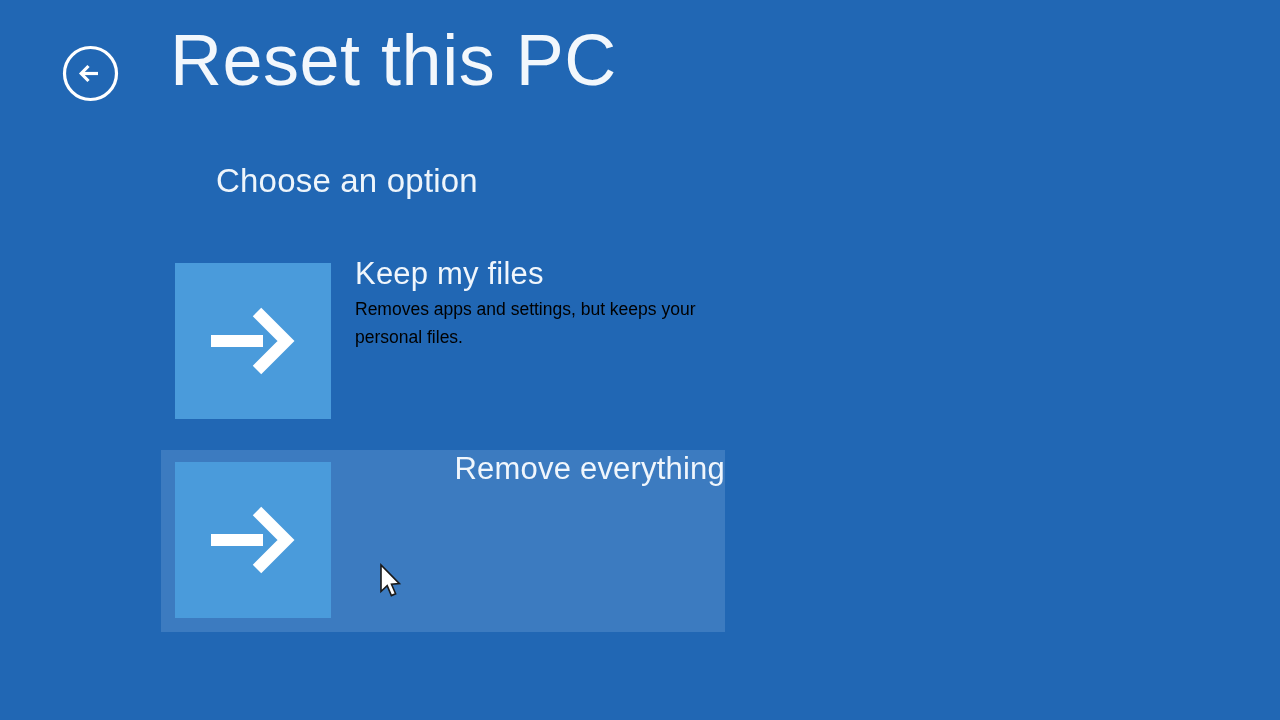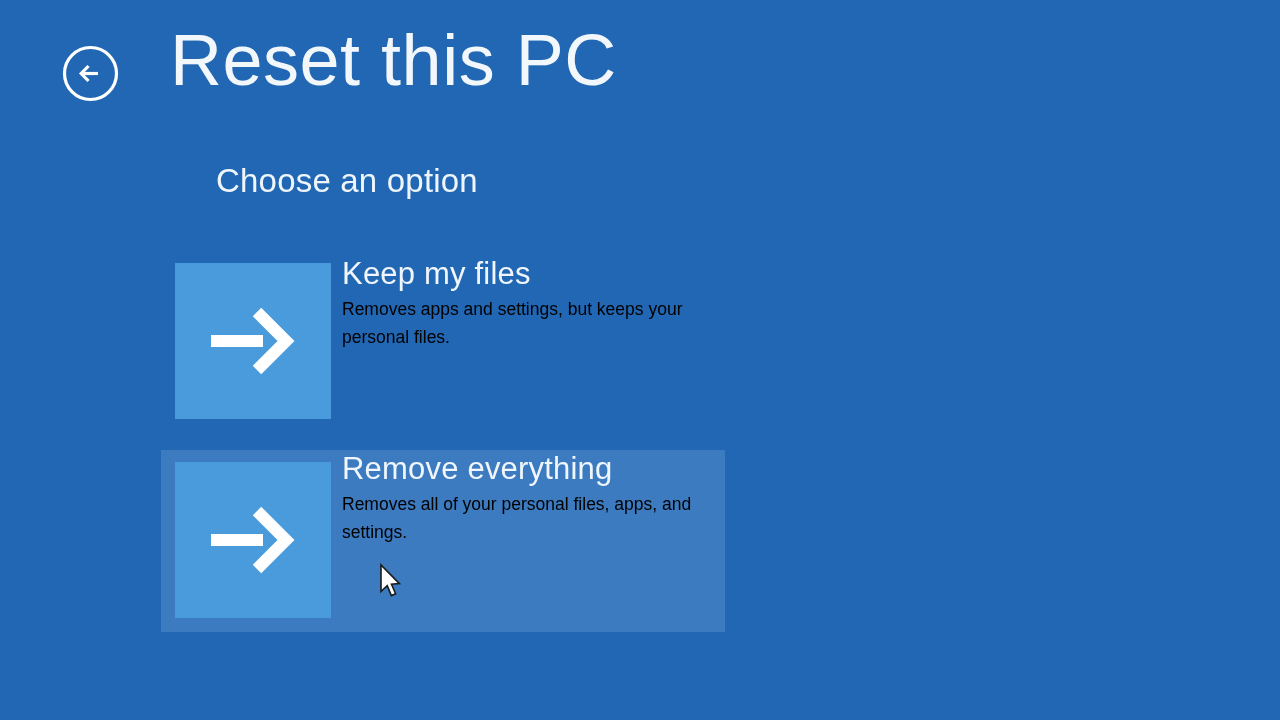--- a/index.html
+++ b/index.html
@@ -63,20 +63,21 @@
     line-height: 1.0;
     white-space: nowrap;
     margin-left: 44px;
   }
 
   
   .option-row {
     position: absolute;
     display: flex;
     align-items: flex-start;
+    justify-content: space-between;
   }
   #option-row-0 {
     left: 161px;
     top: 255px;
     width: 564px;
     height: 172px;
     background: transparent;
   }
   #option-row-1 {
     left: 161px;
@@ -180,21 +181,20 @@
       <span>
         <svg width="92" height="70" viewBox="0 0 92 70" aria-hidden="true">
           <path d="M4 35 H56" fill="none" stroke="#ffffff" stroke-width="12" stroke-linecap="butt"></path>
           <path d="M50 6 L79 35 L50 64" fill="none" stroke="#ffffff" stroke-width="12" stroke-linecap="butt" stroke-linejoin="miter"></path>
         </svg>
       </span>
     </div>
 
     <div class="option-text">
       <div class="option-title">Remove everything</div>
-      <div class="option-desc">Removes all of your personal files, apps, and settings.</div>
     </div>
   </div>
 
   <div id="cursor">
     <svg width="26" height="38" viewBox="0 0 26 38" aria-hidden="true">
       <path d="M4 3 L4 29.5 L10.2 23.6 L14.4 33.6 L18.6 31.8 L14.5 22.2 L22.4 21.6 Z" fill="#ffffff" stroke="#1a1a1a" stroke-width="1.6" stroke-linejoin="miter"></path>
     </svg>
   </div>
 
 </div>

